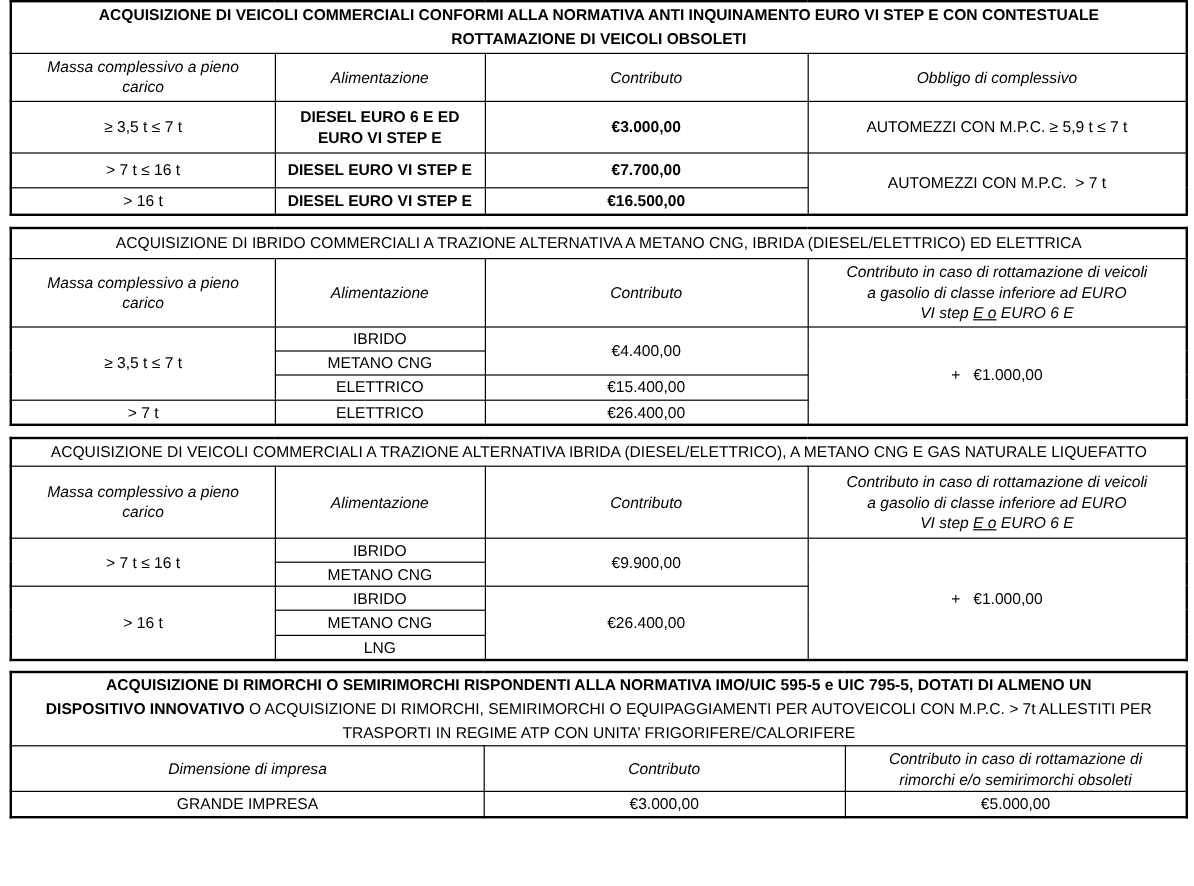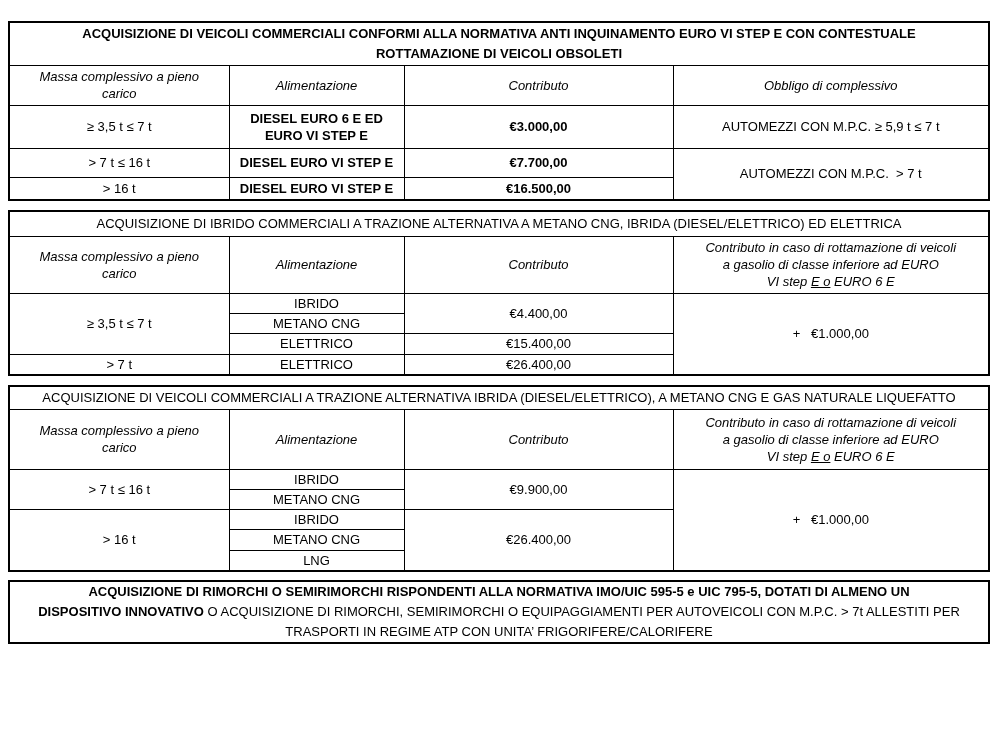--- a/index.html
+++ b/index.html
@@ -1,21 +1,21 @@
 <!DOCTYPE html>
 <html><head>
 <meta charset="utf-8">
 <style>
   html,body { margin:0; padding:0; background:#ffffff; }
   body {
     width:995px; height:738px; overflow:hidden;
     font-family:"Liberation Sans","DejaVu Sans",sans-serif;
     color:#000;
   }
-  .page { padding:21px 7px 0 8px; }
+  .page { padding:0 7px 0 8px; }
   table {
     border-collapse:collapse; table-layout:fixed; width:980px;
     border:2px solid #000;
   }
   td {
     border:1px solid #000;
     text-align:center; vertical-align:middle;
     font-size:13px; line-height:17px;
     padding:0 4px;
     overflow:hidden;
@@ -190,16 +190,29 @@
         <col style="width:285px">
       </colgroup>
     <tbody>
         <tr class="rt">
       <td colspan="3" class="title-cell plain">
         <span class="ln b">ACQUISIZIONE DI RIMORCHI O SEMIRIMORCHI RISPONDENTI ALLA NORMATIVA IMO/UIC 595-5 e UIC 795-5, DOTATI DI ALMENO UN</span>
         <span class="ln"><span class="b">DISPOSITIVO INNOVATIVO</span><span> O ACQUISIZIONE DI RIMORCHI, SEMIRIMORCHI O EQUIPAGGIAMENTI PER AUTOVEICOLI CON M.P.C. &gt; 7t ALLESTITI PER</span></span>
         <span class="ln">TRASPORTI IN REGIME ATP CON UNITA’ FRIGORIFERE/CALORIFERE</span>
       </td>
     </tr>
+    <tr class="rh">
+      <td class="hdr">Dimensione di impresa</td>
+      <td class="hdr">Contributo</td>
+      <td class="hdr">
+        <span class="ln">Contributo in caso di rottamazione di</span>
+        <span class="ln">rimorchi e/o semirimorchi obsoleti</span>
+      </td>
+    </tr>
+    <tr class="r">
+      <td>GRANDE IMPRESA</td>
+      <td>€3.000,00</td>
+      <td>€5.000,00</td>
+    </tr>
   </tbody>
     </table>
 
 </div>
 
 </body></html>

